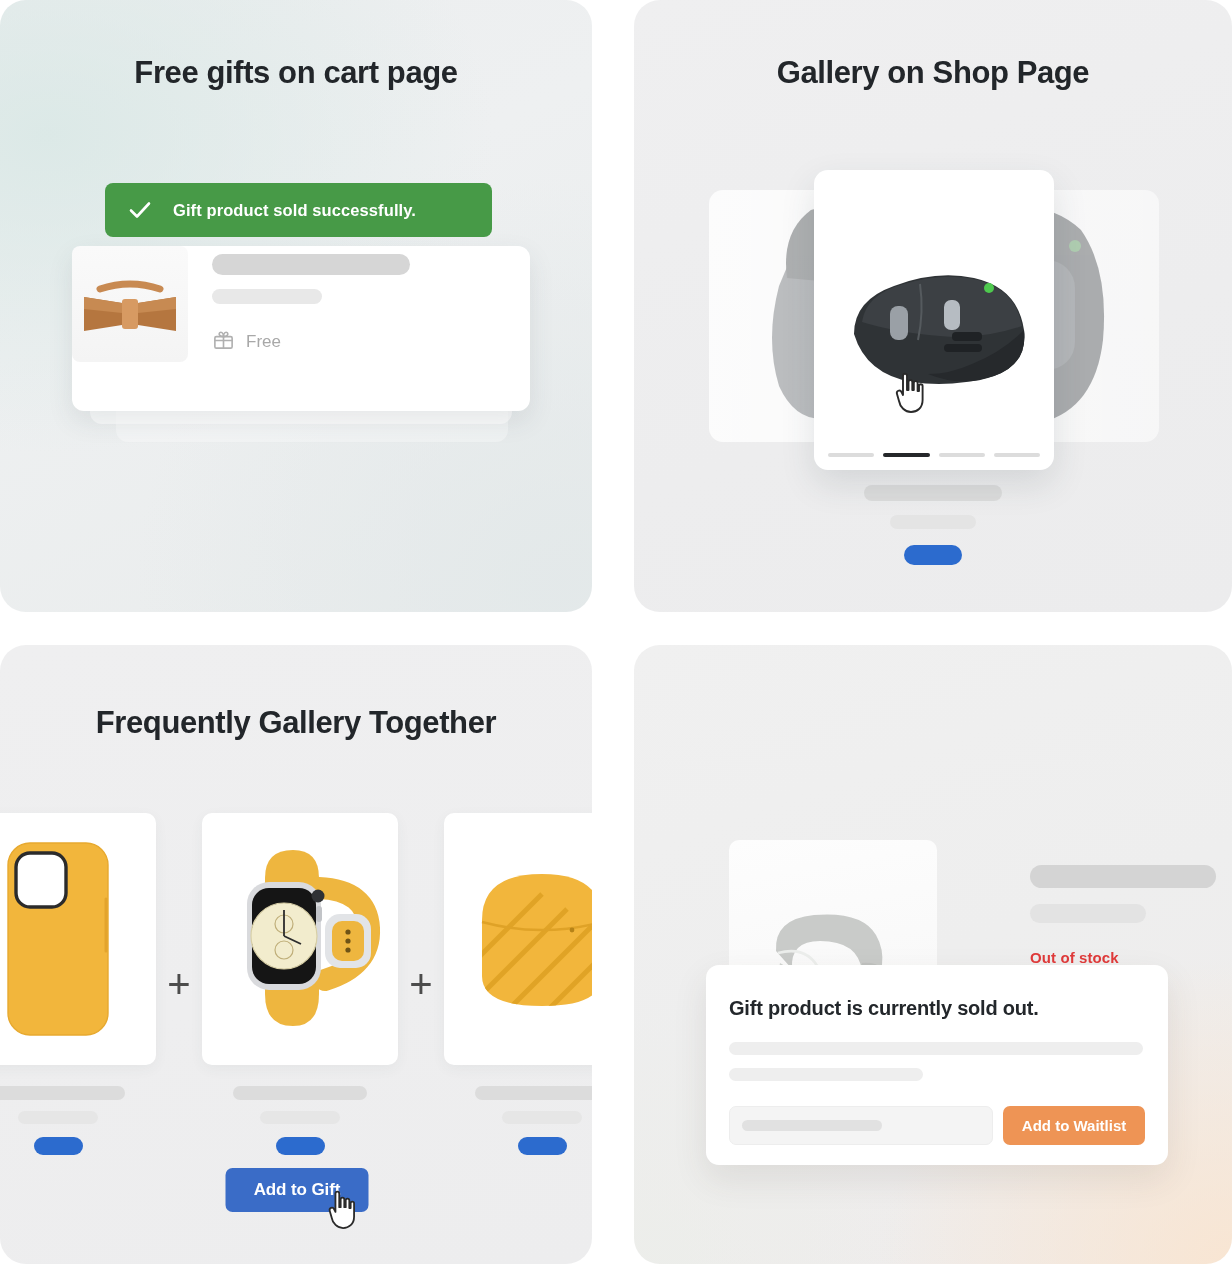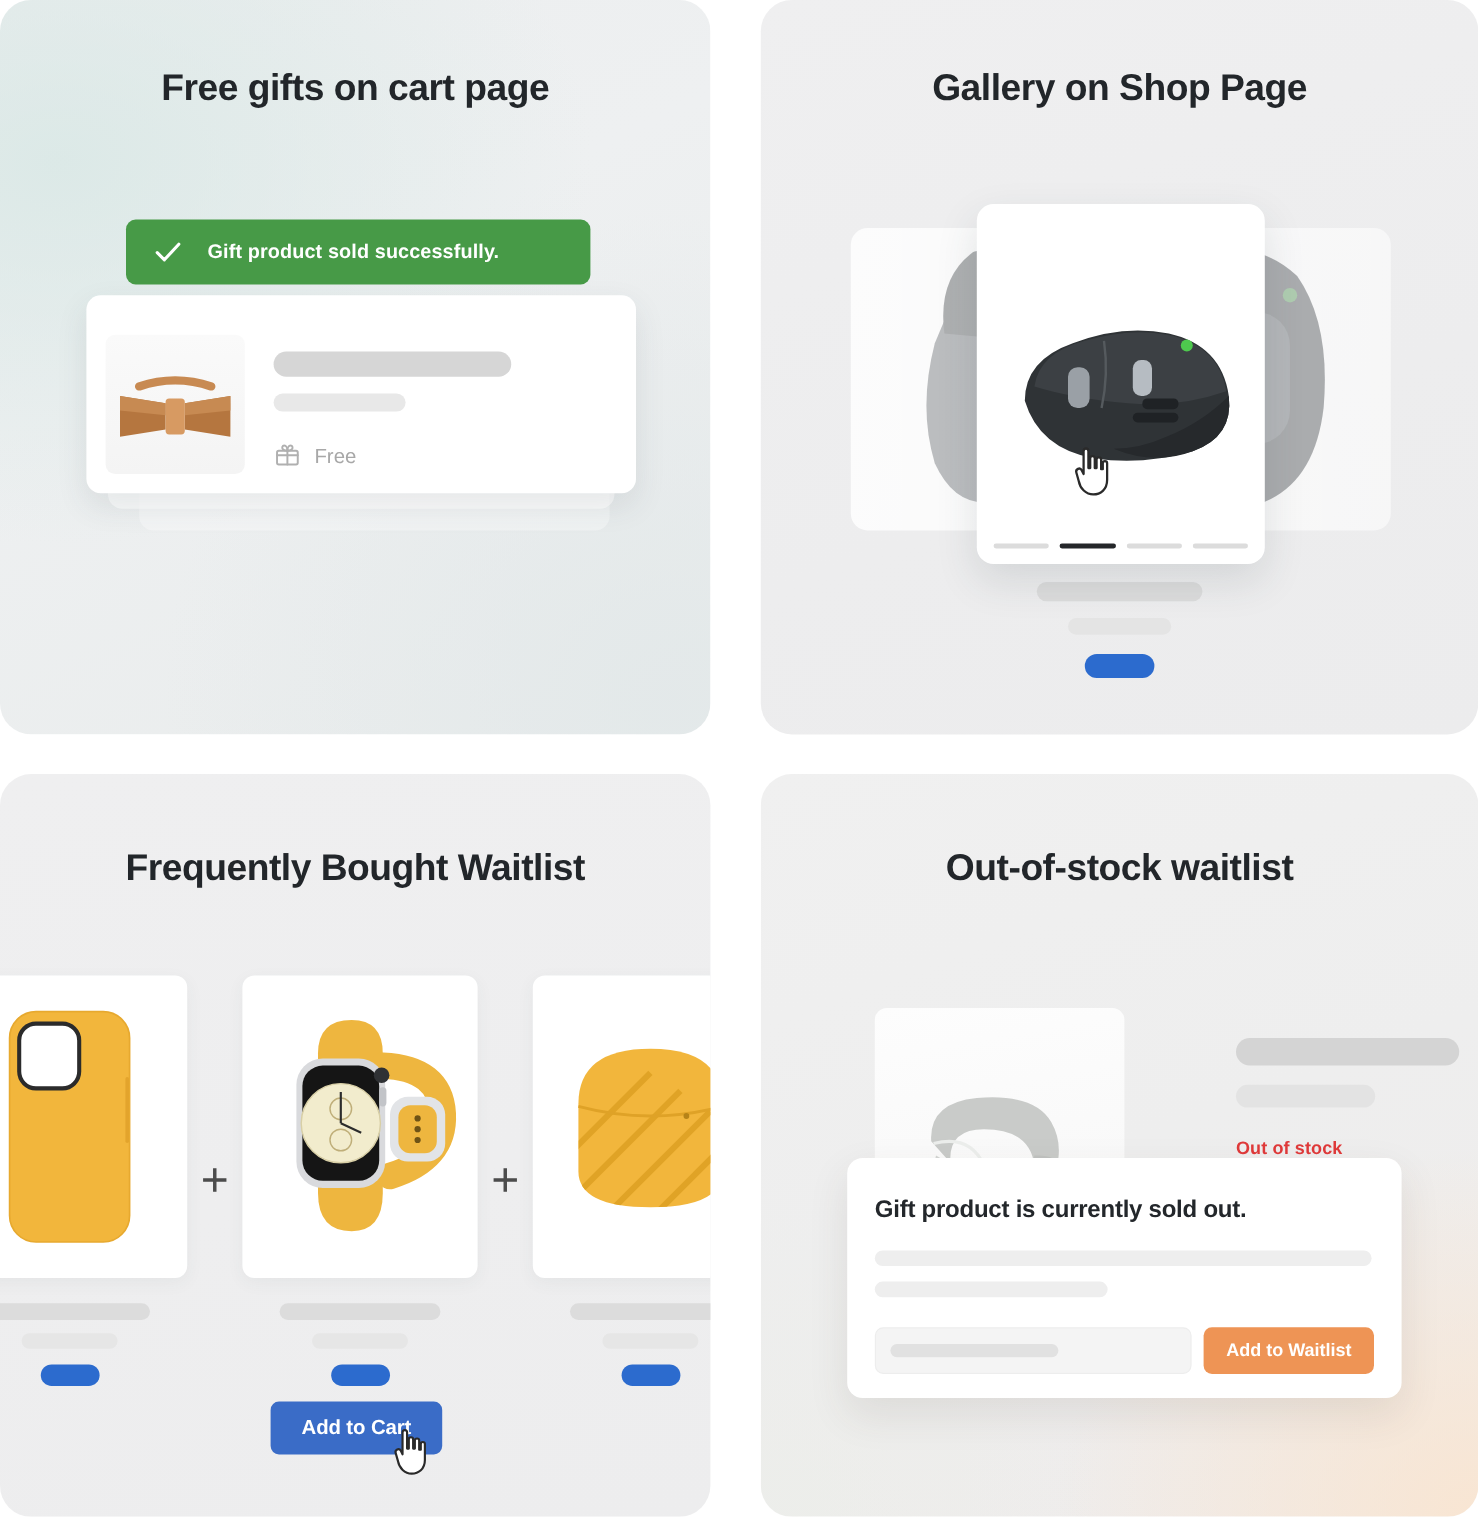--- a/index.html
+++ b/index.html
@@ -68,22 +68,21 @@
   }
   .ghost-card.g1 { left: 18px; top: 18px; width: 422px; height: 160px; background: rgba(255,255,255,0.62); }
   .ghost-card.g2 { left: 44px; top: 36px; width: 392px; height: 160px; background: rgba(255,255,255,0.34); }
 
   .gift-row {
     position: relative;
     width: 458px; height: 165px;
     background: #ffffff;
     border-radius: 12px;
     box-shadow: 0 10px 26px rgba(60,70,80,0.10);
-    display: flex; align-items: flex-end;
-    padding: 16px;
+    display: flex; align-items: flex-start;
     z-index: 4;
   }
   .gift-thumb {
     width: 116px; height: 116px;
     border-radius: 8px;
     background: linear-gradient(180deg,#fafafa 0%, #f4f4f4 100%);
     flex: 0 0 auto;
     position: relative; overflow: hidden;
   }
   .bowtie { position: absolute; left: 50%; top: 52%; transform: translate(-50%,-50%); }
@@ -334,21 +333,21 @@
       <div class="row">
           <div class="gal-sk2"></div>
         </div>
       <div class="row">
           <div class="gal-btn"></div>
         </div>
     </div>
   </section>
 
   <section class="card" id="card-fbt">
-    <h2 class="card-title">Frequently Bought Waitlist</h2>
+    <h2 class="card-title">Frequently Gallery Together</h2>
 
     <div class="fbt-strip">
 
       <div class="fbt-item">
         <div class="fbt-tile">
           <svg width="112" height="200" viewBox="0 0 112 200">
             <rect x="6" y="4" width="100" height="192" rx="22" fill="#f2b63c"></rect>
             <rect x="6" y="4" width="100" height="192" rx="22" fill="none" stroke="#e7a92f" stroke-width="1.4"></rect>
             <rect x="14" y="14" width="50" height="54" rx="14" fill="#ffffff" stroke="#2b2b2b" stroke-width="3.4"></rect>
             <path d="M104 60 L104 112" stroke="#e3a42c" stroke-width="3" stroke-linecap="round"></path>
@@ -416,21 +415,20 @@
         <div class="fbt-meta">
           <div class="fbt-sk1"></div>
           <div class="fbt-sk2"></div>
           <div class="fbt-btn"></div>
         </div>
       </div>
     </div>
   </section>
 
   <section class="card" id="card-waitlist">
-    <h2 class="card-title">Out-of-stock waitlist</h2>
 
     <div class="wl-prod">
       <div class="wl-thumb">
         <svg width="150" height="120" viewBox="0 0 150 120">
           <path d="M18 50 Q16 18 56 14 Q104 10 118 34 Q126 48 124 64 L104 70 Q100 40 62 40 Q32 40 34 68 Z" fill="#c9cbc9"></path>
           <path d="M104 62 Q128 60 130 82 Q132 102 112 106 L96 100 Z" fill="#bfc1bf"></path>
           <path d="M22 62 Q16 86 30 102 L54 106 L56 82 Z" fill="#d3d5d3"></path>
           <path d="M34 70 Q72 62 110 72 Q122 82 114 98 Q72 112 34 100 Q24 84 34 70 Z" fill="#dddfdc"></path>
           <path d="M20 52 Q50 44 62 70" fill="none" stroke="#eceeec" stroke-width="2.6"></path>
           <path d="M36 100 L40 116" stroke="#b9bbb9" stroke-width="4" stroke-linecap="round"></path>
@@ -452,16 +450,16 @@
         <div class="wl-input">
           <span class="ph"></span>
         </div>
         <div class="wl-cta">Add to Waitlist</div>
       </div>
     </div>
   </section>
 
 </div>
 
-<div class="fbt-cta" style="position:absolute; left:297px; top:1168px;">Add to Cart</div>
+<div class="fbt-cta" style="position:absolute; left:297px; top:1168px;">Add to Gift</div>
 <svg style="position:absolute; left:325px; top:1188px; z-index:9;" width="38" height="44" viewBox="0 0 40 46">
   <path d="M11 6 C11 3 15 3 15 6 L15 20 L16.5 20 L16.5 12 C16.5 9.4 20.3 9.4 20.3 12 L20.3 20 L21.8 20 L21.8 13 C21.8 10.5 25.6 10.5 25.6 13 L25.6 21 L27 21 L27 16 C27 13.6 30.6 13.6 30.6 16 L30.6 30 C30.6 38 25 42 19 42 C13 42 8 37 7 31 L5 24 C4 21 8 19 9.5 22 L11 25 Z" fill="#ffffff" stroke="#2a2a2a" stroke-width="1.9" stroke-linejoin="round"></path>
 </svg>
 
 </body></html>

